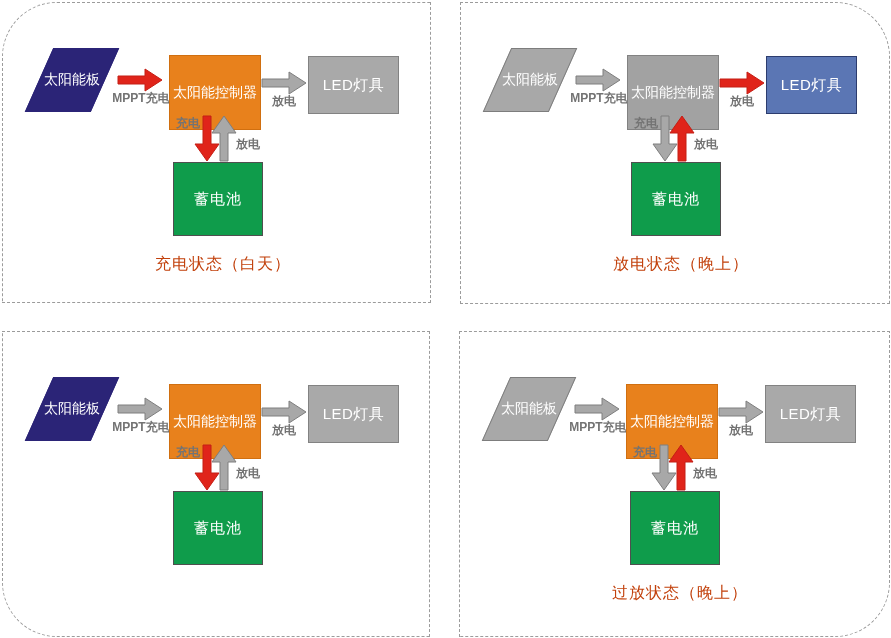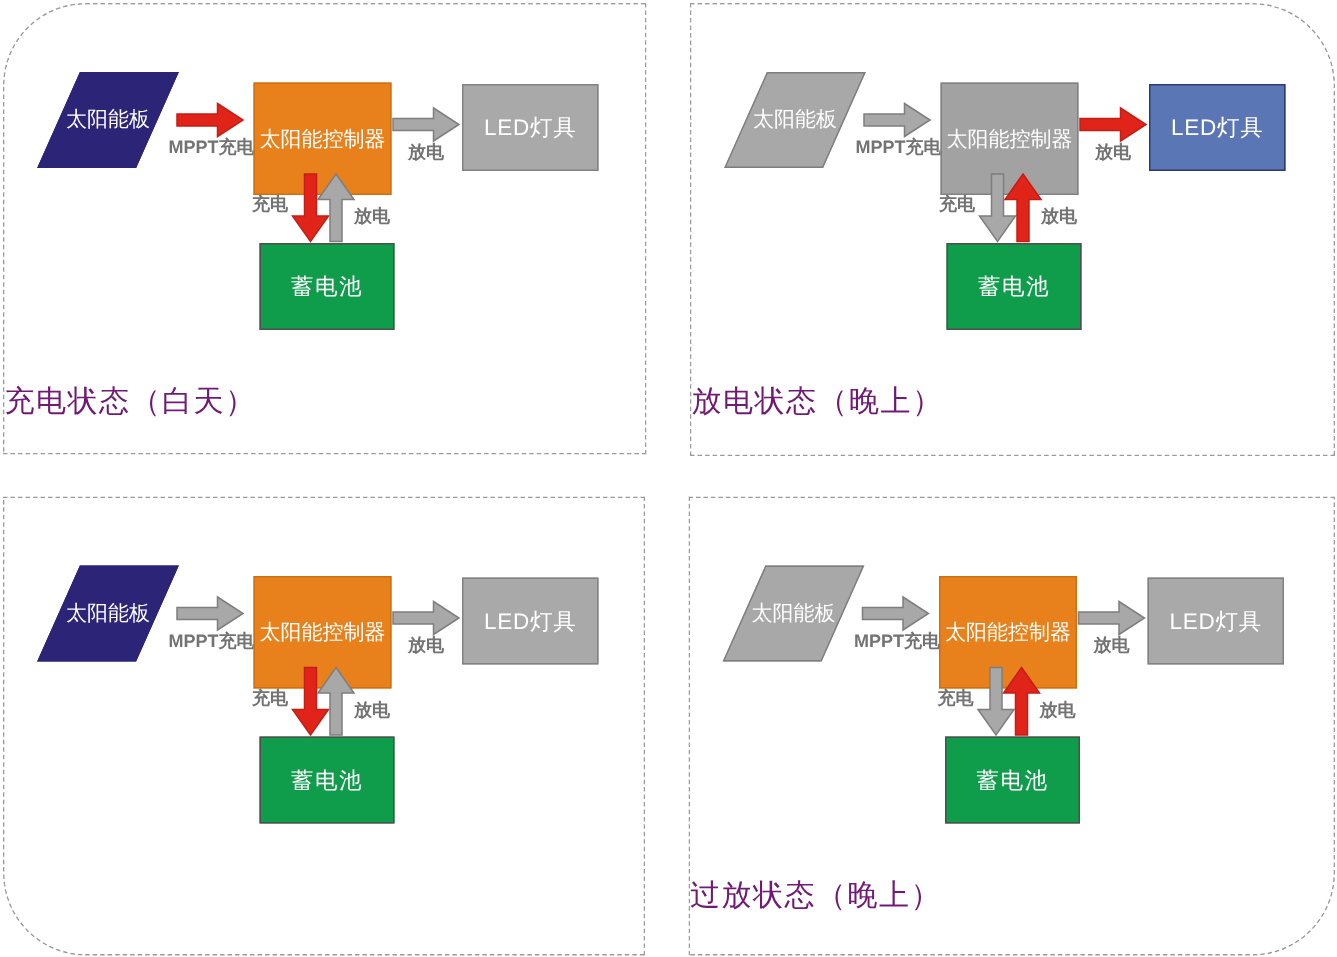--- a/index.html
+++ b/index.html
@@ -11,33 +11,33 @@
   .p2{left:2px;top:331px;width:426px;height:304px;border-radius:0 0 0 55px;}
   .p3{left:459px;top:331px;width:429px;height:304px;border-radius:0 0 55px 0;}
   .panel *{position:absolute;box-sizing:border-box;}
   .solar{left:36px;top:45px;width:66px;height:64px;transform:skewX(-24deg);
          border:1px solid;display:flex;align-items:center;justify-content:center;}
   .solar span{position:static;transform:skewX(24deg);color:#fff;font-size:14px;white-space:nowrap;}
   .box{display:flex;align-items:center;justify-content:center;color:#fff;
        border:1.5px solid;white-space:nowrap;}
   .controller{left:166px;top:52px;width:92px;height:75px;font-size:14px;}
   .led{left:305px;top:53px;width:91px;height:58px;font-size:15px;letter-spacing:0.5px;}
-  .battery{left:170px;top:159px;width:90px;height:58px;font-size:15px;letter-spacing:1px;}
+  .battery{left:170px;top:159px;width:90px;height:74px;font-size:15px;letter-spacing:1px;}
   svg.arrow{display:block;overflow:visible;}
   .mppt-arrow{left:114px;top:64px;}
   .out-arrow{left:258px;top:67px;}
   .charge-arrow{left:191px;top:112px;}
   .discharge-arrow{left:208px;top:112px;}
   .alabel{font-size:12px;font-weight:600;color:#737373;white-space:nowrap;}
   .mppt-label{left:98px;top:87px;width:80px;text-align:center;}
   .out-label{left:261px;top:90px;width:40px;text-align:center;}
-  .charge-label{left:157px;top:125px;width:40px;text-align:center;}
+  .charge-label{left:157px;top:112px;width:40px;text-align:right;}
   .discharge-v-label{left:233px;top:133px;width:40px;text-align:left;}
-  .caption{left:0;top:251px;width:440px;text-align:left;font-size:20px;
-           color:#701a75;letter-spacing:1px;}
+  .caption{left:0;top:251px;width:440px;text-align:center;font-size:16px;
+           color:#c2410c;letter-spacing:1px;}
 </style>
 </head>
 <body>
 
 <div class="panel p0">
   <div class="solar" style="background-color: rgb(43, 36, 119); border-color: rgb(43, 36, 119);">
     <span>太阳能板</span>
   </div>
   <svg class="arrow mppt-arrow" width="46" height="26">
     <polygon points="1,9 28,9 28,2 45,13 28,24 28,17 1,17" fill="#e0241a" stroke="#c41e14"></polygon>

